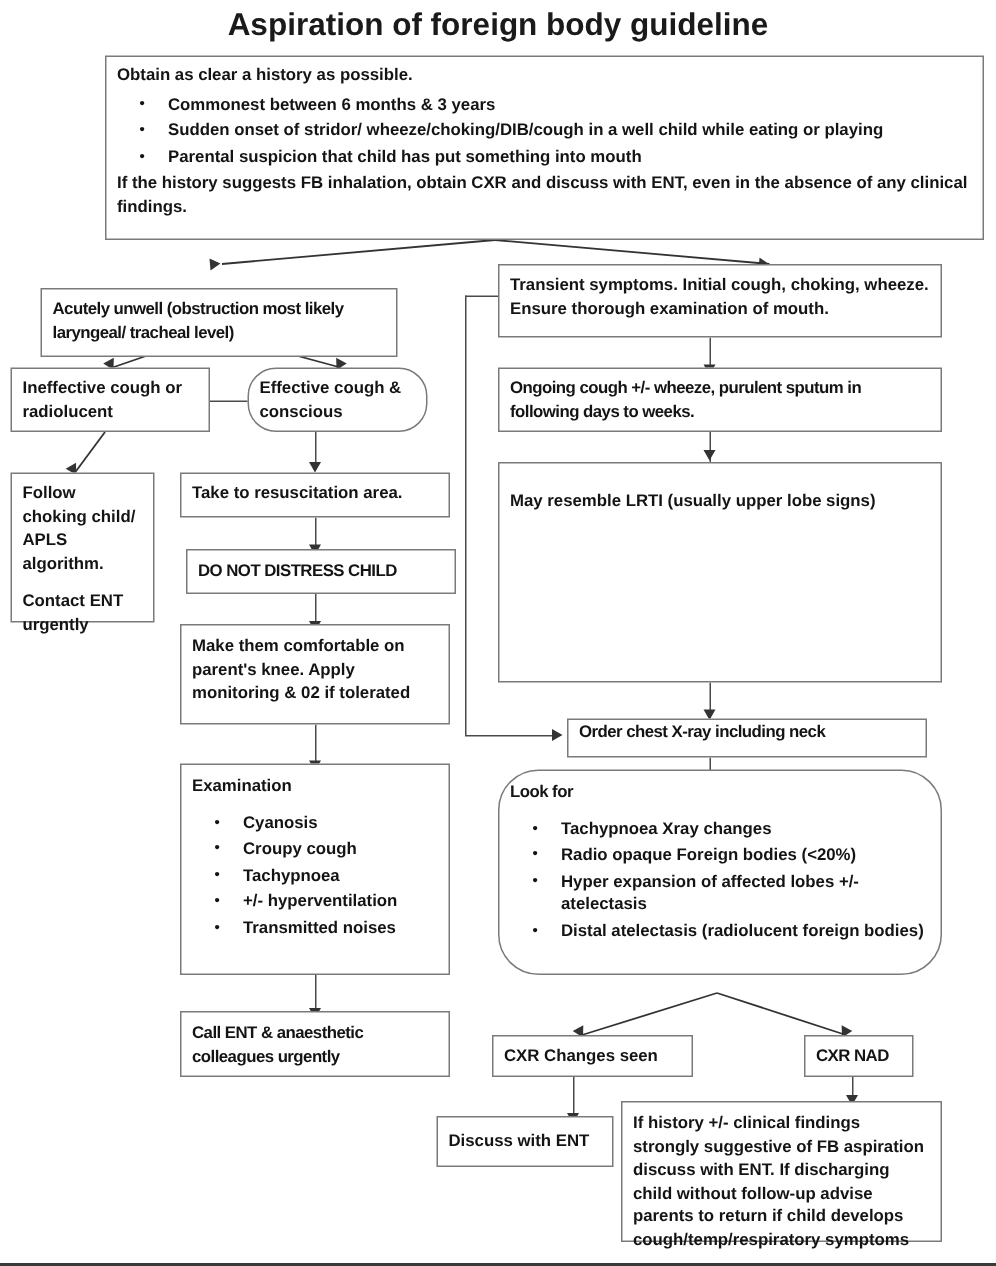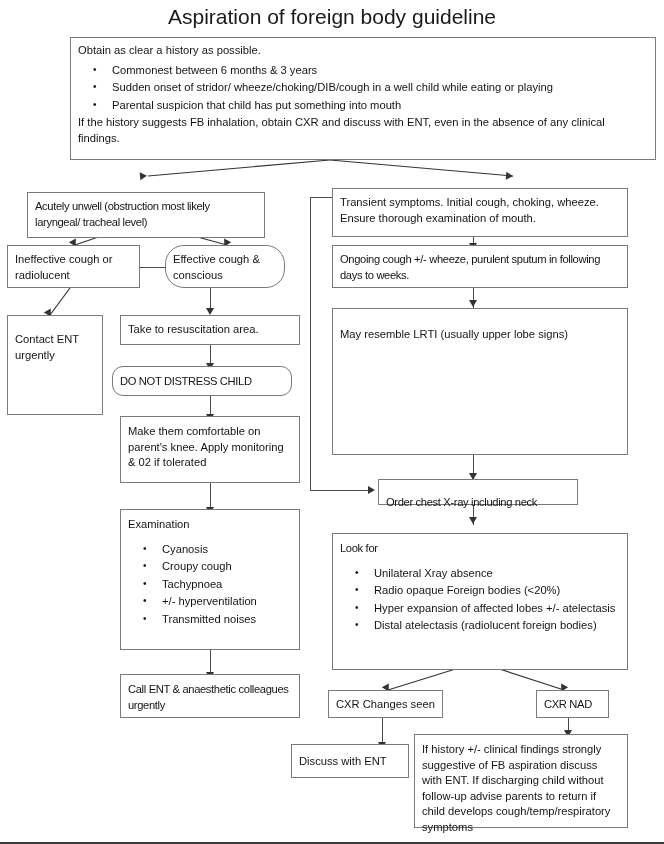--- a/index.html
+++ b/index.html
@@ -9,20 +9,21 @@
     -webkit-font-smoothing:antialiased;
   }
   #page{
     position:relative;
     width:664px;
     height:844px;
     background:#ffffff;
     overflow:hidden;
     border-bottom:2px solid #3a3a3a;
     box-sizing:border-box;
+    font-weight:bold;
   }
   #title{
     position:absolute;
     left:0; top:4px; width:664px;
     text-align:center;
     font-size:21px;
     line-height:26px;
     letter-spacing:0px;
     color:#1a1a1a;
     white-space:nowrap;
@@ -162,87 +163,88 @@
       <li>Sudden onset of stridor/ wheeze/choking/DIB/cough in a well child while eating or playing</li>
       <li>Parental suspicion that child has put something into mouth</li>
     </ul>
     <p style="margin-top:2px;">If the history suggests FB inhalation, obtain CXR and discuss with ENT, even in the absence of any clinical findings.</p>
   </div>
 
   <div class="box" style="left:27px;top:192px;width:238px;height:46px;padding-top:6px;">
     <p class="tight">Acutely unwell   (obstruction most likely laryngeal/ tracheal level)</p>
   </div>
 
-  <div class="box" style="left:332px;top:176px;width:296px;height:49px;padding-top:6px;margin-top:12px;">
+  <div class="box" style="left:332px;top:176px;width:296px;height:49px;padding-top:6px;">
     <p>Transient symptoms. Initial cough, choking, wheeze. Ensure thorough examination of mouth.</p>
   </div>
 
   <div class="box" style="left:7px;top:245px;width:133px;height:43px;padding-top:6px;">
     <p>Ineffective cough or radiolucent</p>
   </div>
 
   <div class="box" style="left:165px;top:245px;width:120px;height:43px;padding-top:6px;border-radius:19px;">
     <p>Effective cough &amp; conscious</p>
   </div>
 
   <div class="box" style="left:332px;top:245px;width:296px;height:43px;padding-top:6px;">
     <p class="tight">Ongoing cough +/- wheeze, purulent sputum in following days to weeks.</p>
   </div>
 
   <div class="box" style="left:7px;top:315px;width:96px;height:100px;padding-top:6px;">
+    <p>Follow choking child/ APLS algorithm.</p>
     <div class="gap"></div>
     <p>Contact ENT urgently</p>
   </div>
 
   <div class="box" style="left:120px;top:315px;width:180px;height:30px;padding-top:6px;">
     <p>Take to resuscitation area.</p>
   </div>
 
   <div class="box" style="left:332px;top:308px;width:296px;height:147px;padding-top:18px;">
     <span class="hdr">May resemble LRTI (usually upper lobe signs)</span>
   </div>
 
-  <div class="box" style="left:112px;top:366px;width:180px;height:30px;padding-top:7px;border-radius:11px;">
+  <div class="box" style="left:124px;top:366px;width:180px;height:30px;padding-top:7px;">
     <p class="tight">DO NOT DISTRESS CHILD</p>
   </div>
 
   <div class="box" style="left:120px;top:416px;width:180px;height:67px;padding-top:7px;">
     <p>Make them comfortable on parent's knee. Apply monitoring &amp; 02 if tolerated</p>
   </div>
 
-  <div class="box" style="left:378px;top:479px;width:200px;height:26px;padding-top:15px;">
+  <div class="box" style="left:378px;top:479px;width:240px;height:26px;padding-top:1px;">
     <p class="tight">Order chest X-ray including neck</p>
   </div>
 
   <div class="box" style="left:120px;top:509px;width:180px;height:141px;padding-top:7px;">
     <span class="hdr">Examination</span>
     <ul style="margin-top:9px;">
       <li>Cyanosis</li>
       <li>Croupy cough</li>
       <li>Tachypnoea</li>
       <li>+/- hyperventilation</li>
       <li>Transmitted noises</li>
     </ul>
   </div>
 
-  <div class="box" style="left:332px;top:533px;width:296px;height:137px;padding-top:7px;">
+  <div class="box" style="left:332px;top:513px;width:296px;height:137px;padding-top:7px;border-radius:27px;">
     <span class="hdr tight">Look for</span>
     <ul style="margin-top:9px;">
-      <li>Unilateral Xray absence</li>
+      <li>Tachypnoea Xray changes</li>
       <li>Radio opaque Foreign bodies (&lt;20%)</li>
       <li>Hyper expansion of affected lobes +/- atelectasis</li>
       <li>Distal atelectasis (radiolucent foreign bodies)</li>
     </ul>
   </div>
 
   <div class="box" style="left:120px;top:674px;width:180px;height:44px;padding-top:7px;">
     <p class="tight">Call ENT &amp; anaesthetic colleagues urgently</p>
   </div>
 
-  <div class="box" style="left:328px;top:690px;width:115px;height:28px;padding-top:6px;">
+  <div class="box" style="left:328px;top:690px;width:134px;height:28px;padding-top:6px;">
     <p>CXR Changes seen</p>
   </div>
 
   <div class="box" style="left:536px;top:690px;width:73px;height:28px;padding-top:6px;">
     <p class="tight">CXR NAD</p>
   </div>
 
   <div class="box" style="left:291px;top:744px;width:118px;height:34px;padding-top:9px;">
     <p>Discuss with ENT</p>
   </div>

